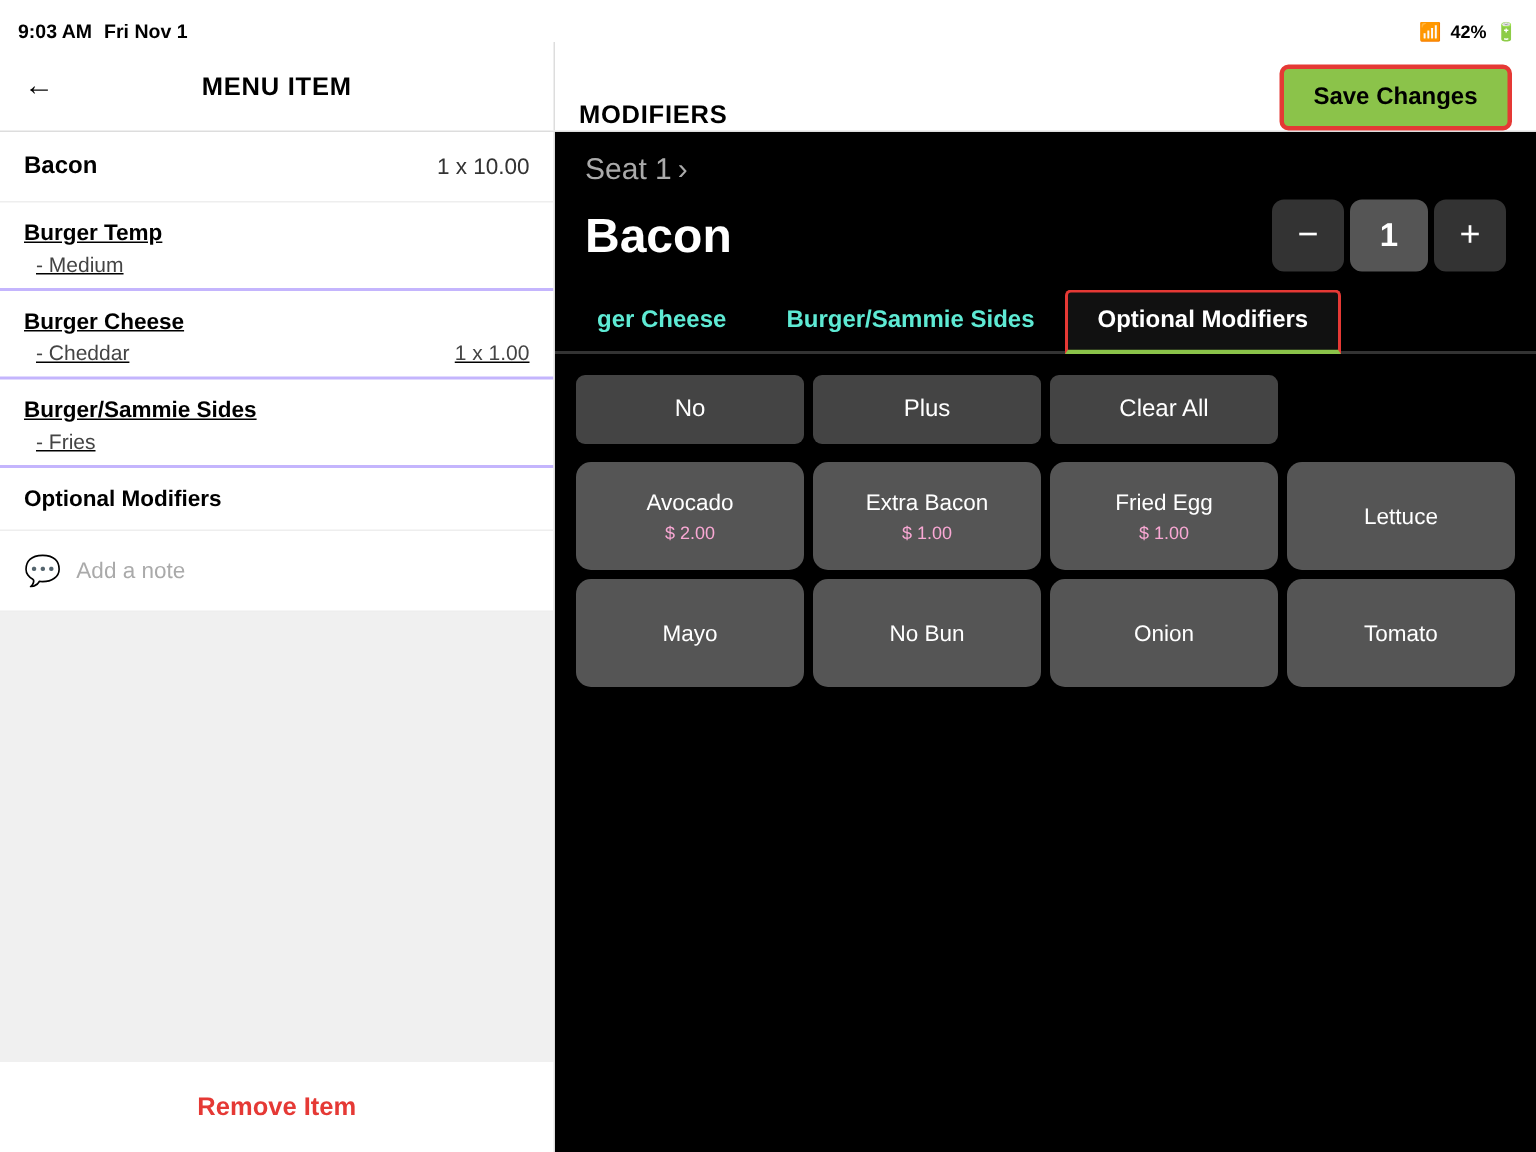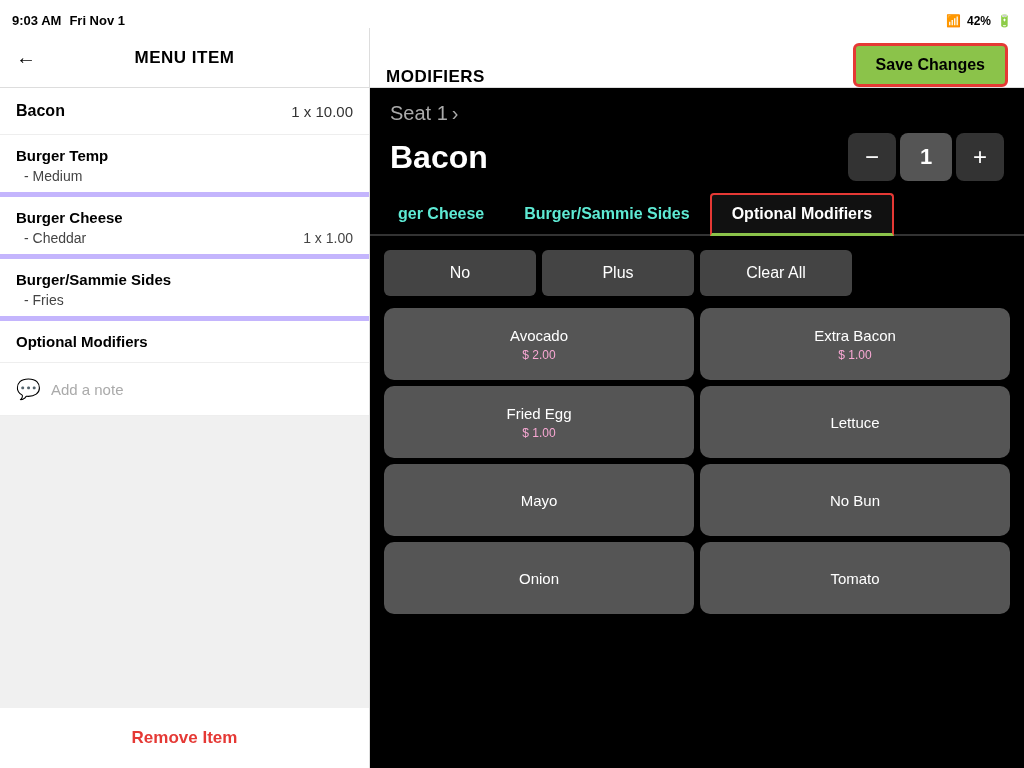--- a/index.html
+++ b/index.html
@@ -81,21 +81,21 @@
     .order-item-row {
       display: flex;
       align-items: center;
       justify-content: space-between;
       padding: 14px 16px;
       border-bottom: 1px solid #eee;
     }
     .order-item-name { font-size: 16px; font-weight: 600; }
     .order-item-price { font-size: 15px; color: #333; }
 
-    .modifier-group { padding: 12px 16px 8px 16px; border-bottom: 5px solid #c4b5fd; }
+    .modifier-group { padding: 12px 16px 8px 16px; border-bottom: 2px solid #c4b5fd; text-decoration: underline; }
     .modifier-group-name { font-size: 15px; font-weight: 700; margin-bottom: 4px; }
     .modifier-value { font-size: 14px; color: #444; padding-left: 8px; display: flex; justify-content: space-between; }
 
     .optional-modifiers-section { padding: 12px 16px; border-bottom: 1px solid #eee; }
     .optional-modifiers-label { font-size: 15px; font-weight: 700; }
 
     .add-note-row {
       display: flex;
       align-items: center;
       gap: 10px;
@@ -222,21 +222,21 @@
       padding: 14px 8px;
       font-size: 16px;
       font-weight: 500;
       cursor: pointer;
       text-align: center;
     }
 
     
     .modifier-grid {
       display: grid;
-      grid-template-columns: repeat(2, 1fr);
+      grid-template-columns: repeat(4, 1fr);
       gap: 6px;
       padding: 4px 14px 14px 14px;
     }
     .modifier-btn {
       background: #555;
       color: #fff;
       border: none;
       border-radius: 10px;
       padding: 16px 8px;
       font-size: 15px;

